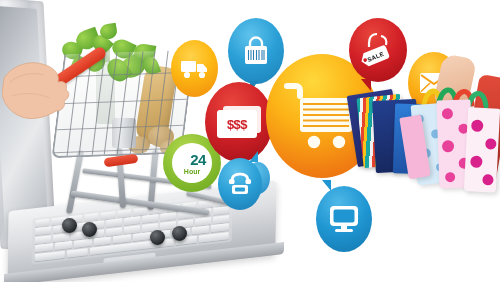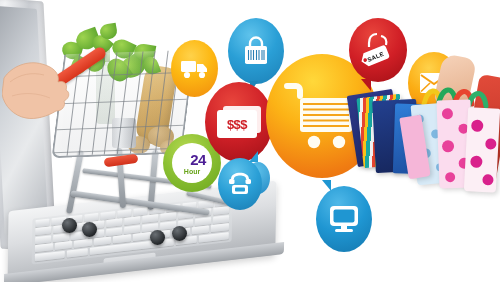--- a/index.html
+++ b/index.html
@@ -185,21 +185,21 @@
     left:163px;top:134px;width:58px;height:58px;
     background:radial-gradient(circle at 40% 28%,#b6d851 0%,#8cc133 45%,#6aa51c 100%);
   }
   #badge-24hour-inner{
     width:40px;height:40px;border-radius:50%;
     background:#ffffff;
     display:flex;flex-direction:column;align-items:center;justify-content:center;
     line-height:1;
   }
   #badge-24hour-num{
-    font-size:15px;font-weight:bold;color:#4c1d95;letter-spacing:-.5px;margin-left:12px;
+    font-size:15px;font-weight:bold;color:#0f766e;letter-spacing:-.5px;margin-left:12px;
   }
   #badge-24hour-word{
     font-size:7px;font-weight:bold;color:#6aa51c;margin-top:1px;
   }
 
   
   #bub-extra-blue{
     left:246px;top:162px;width:24px;height:32px;
     background:radial-gradient(circle at 40% 26%,#5fc3ec,#2289c4);
   }

